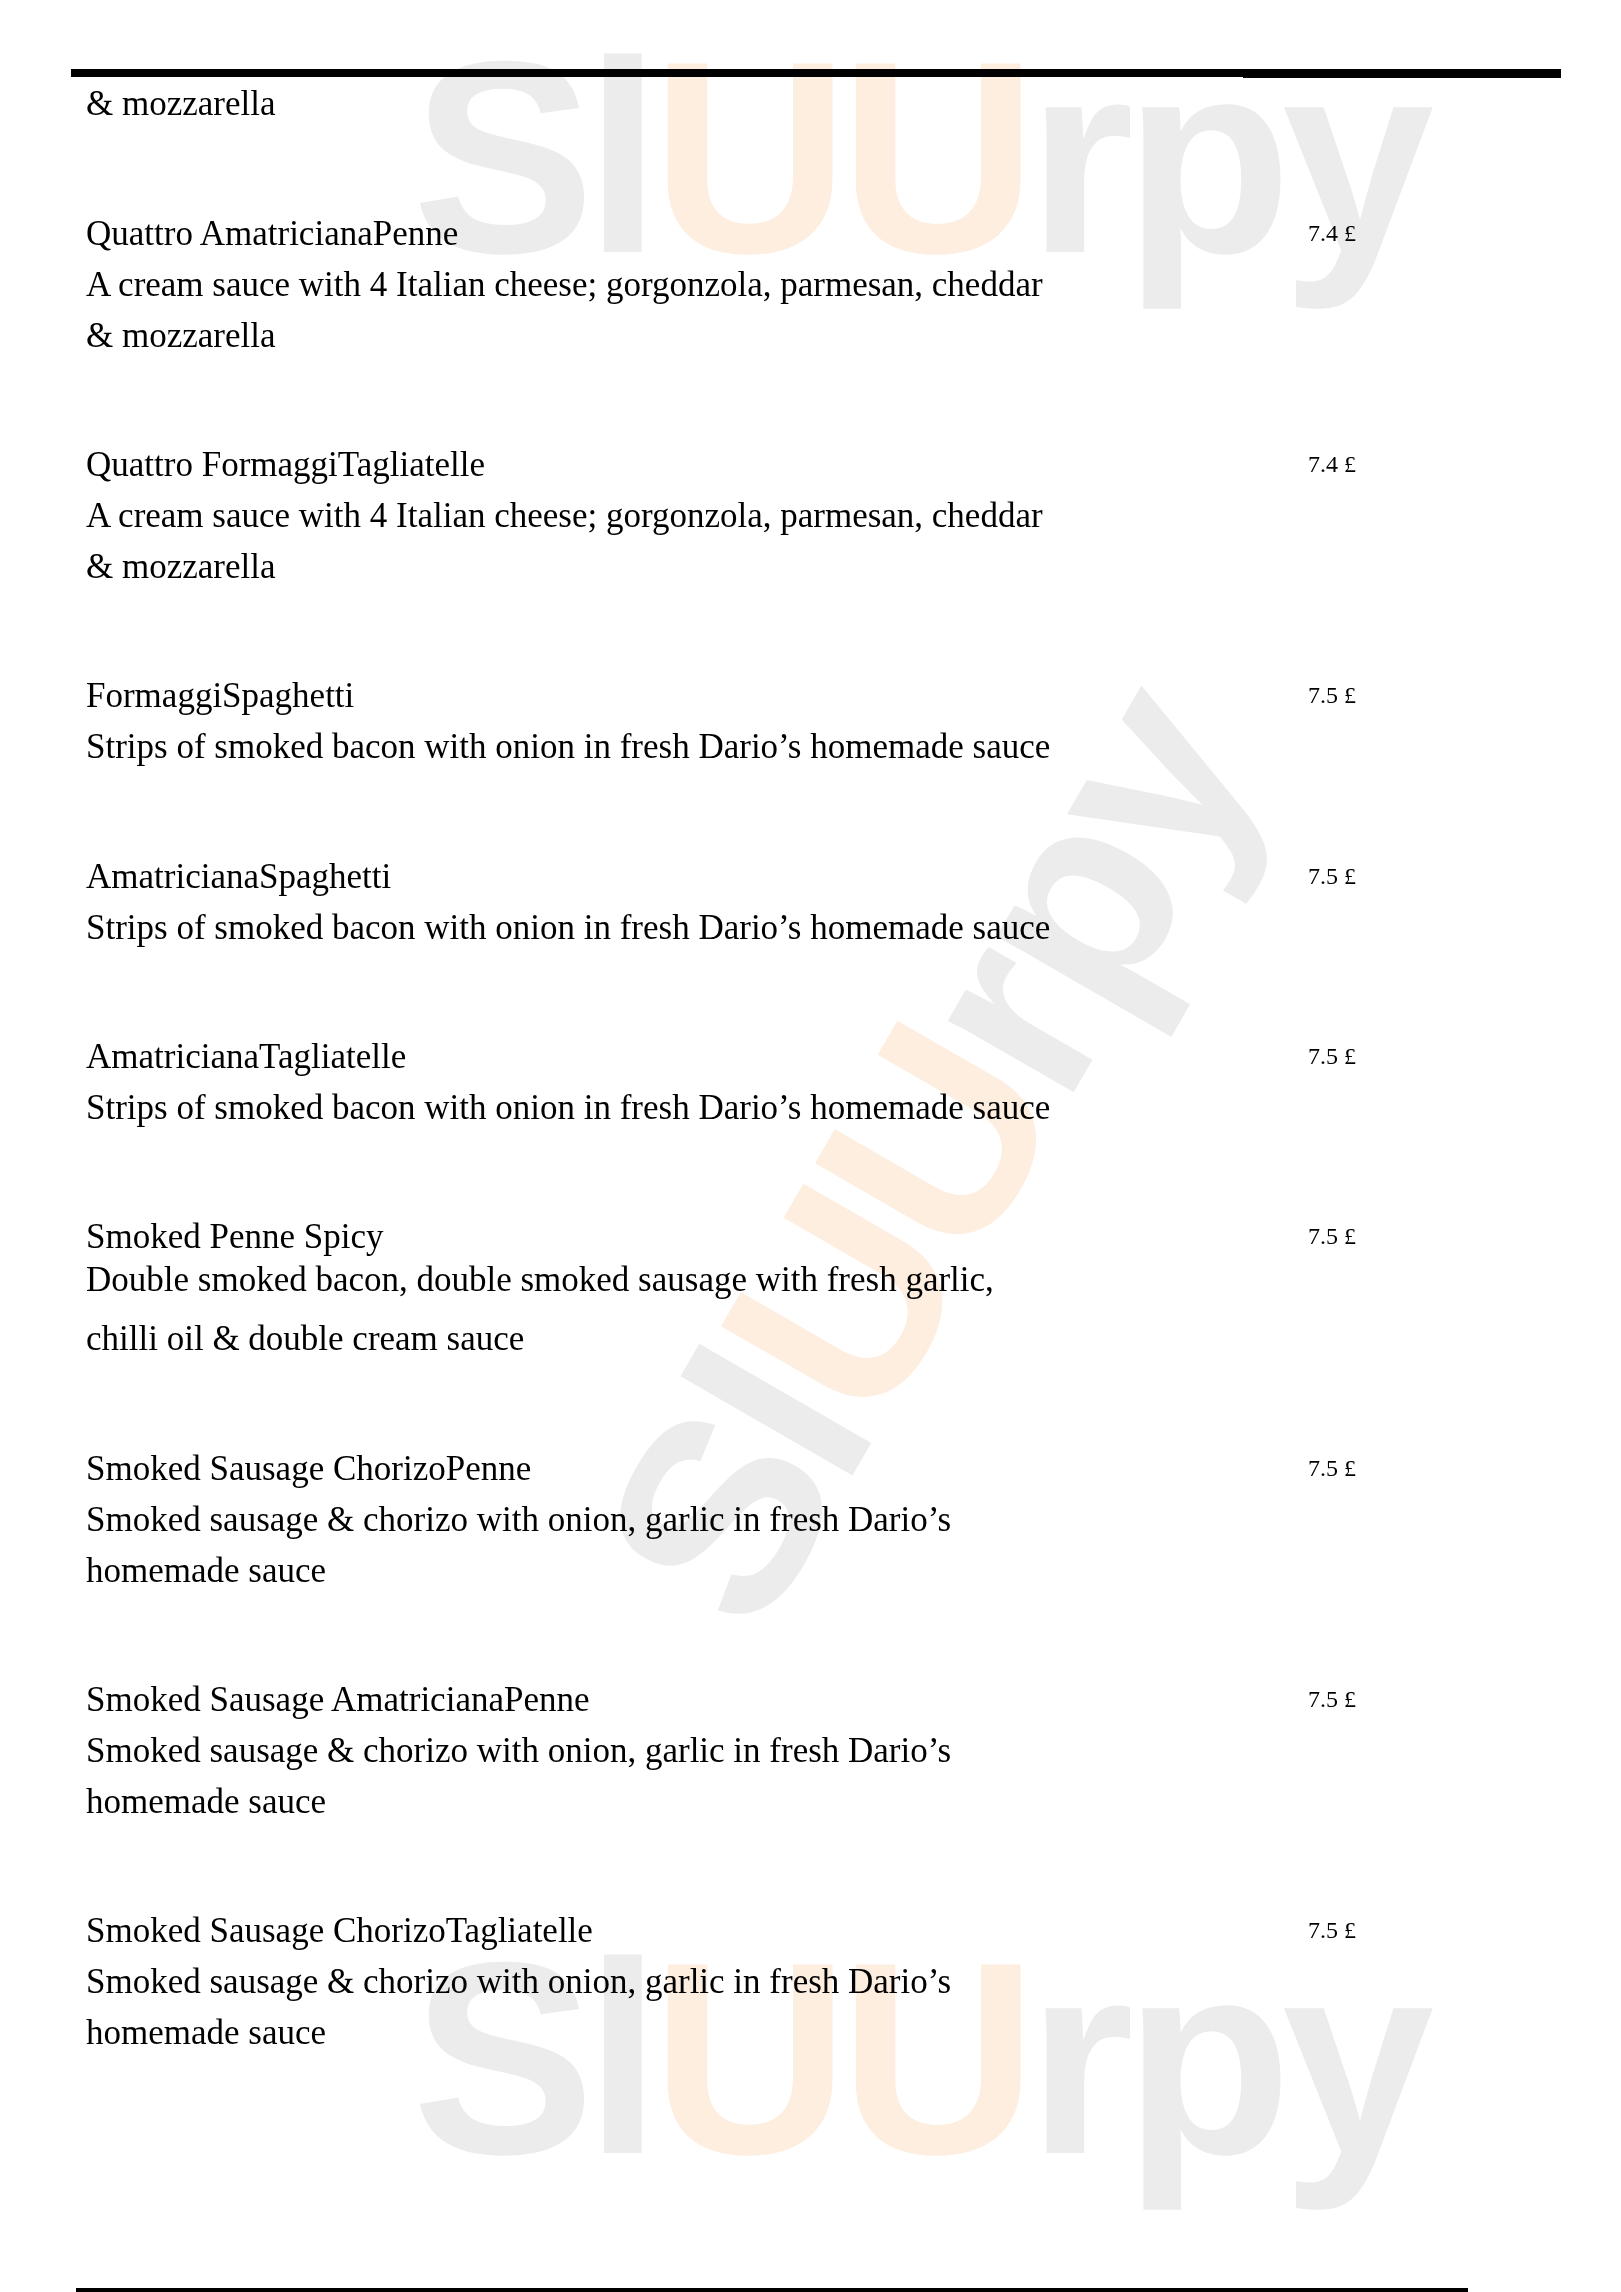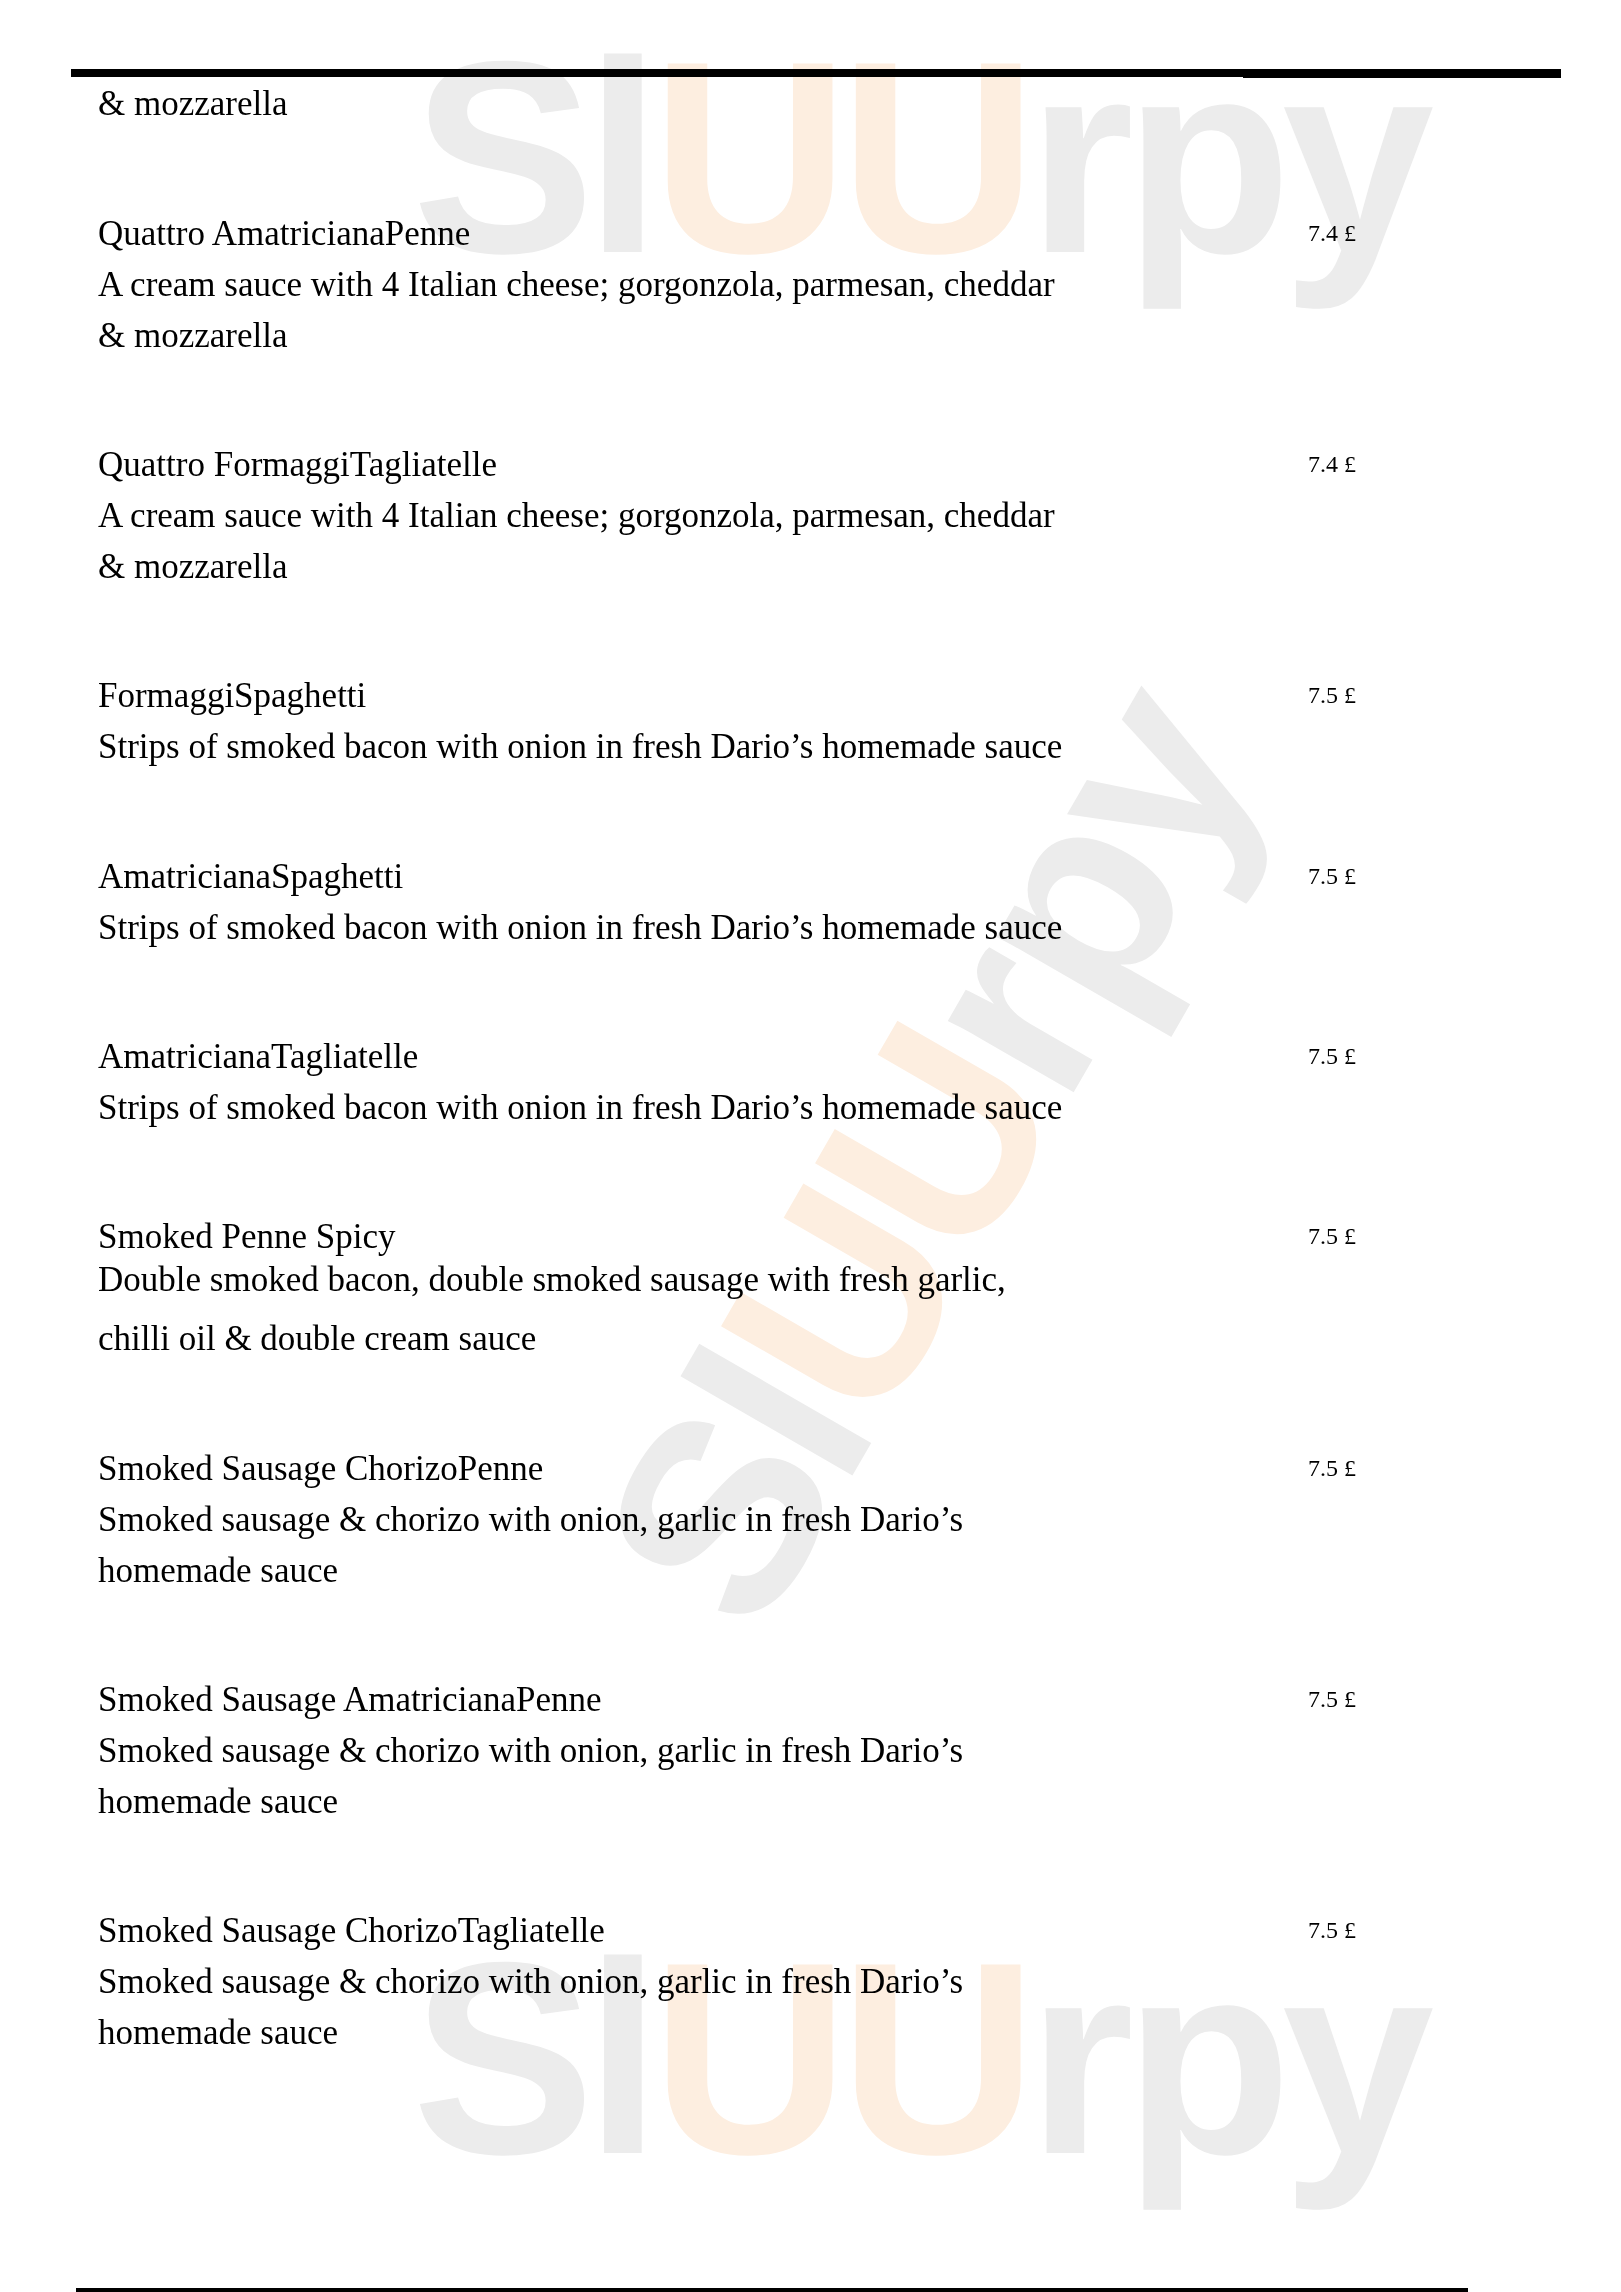--- a/index.html
+++ b/index.html
@@ -8,21 +8,21 @@
   .rule-top { position:absolute; left:71px; top:69px; width:1490px; height:7.8px; background:#000; }
   .rule-top-notch { position:absolute; left:1243px; top:76px; width:318px; height:2px; background:#000; }
   .rule-bottom { position:absolute; left:76px; top:2288px; width:1392px; height:3.9px; background:#000; }
   .watermark { position:absolute; pointer-events:none; font-family:"Liberation Sans", sans-serif;
                font-weight:bold; font-size:274px; letter-spacing:-9.8px; line-height:1; }
   .wm .g { color:#ececec; }
   .wm .o { color:#fdeee0; }
   .wm1 { left:412px; top:19.6px; }
   .wm2 { left:412px; top:1921px; }
   .wm3 { left:421px; top:1019px; transform:rotate(-60deg); transform-origin:center; }
-  .line { position:absolute; left:86px; font-size:35px; line-height:51px; white-space:nowrap;margin-left:12px; }
+  .line { position:absolute; left:86px; font-size:35px; line-height:51px; white-space:nowrap; }
   .price { position:absolute; left:1308px; font-size:24px; line-height:51px; white-space:nowrap; }
 </style>
 </head>
 <body>
 
 <div class="watermark wm wm1"><span class="g">Sl</span><span class="o">UU</span><span class="g">rpy</span></div>
 <div class="watermark wm wm3"><span class="g">Sl</span><span class="o">UU</span><span class="g">rpy</span></div>
 <div class="watermark wm wm2"><span class="g">Sl</span><span class="o">UU</span><span class="g">rpy</span></div>
 
 <div class="rule-top"></div>

